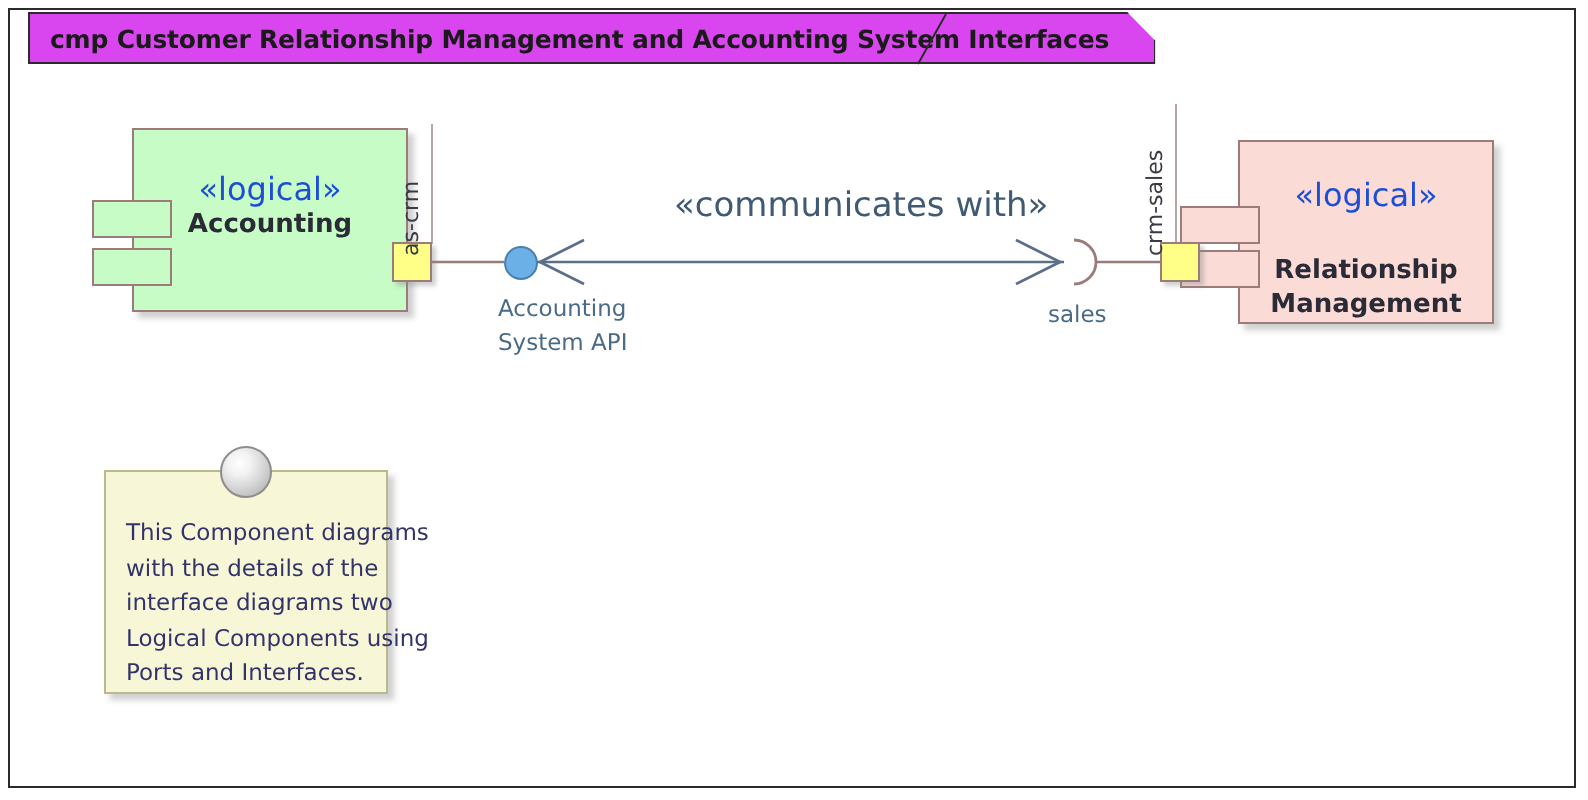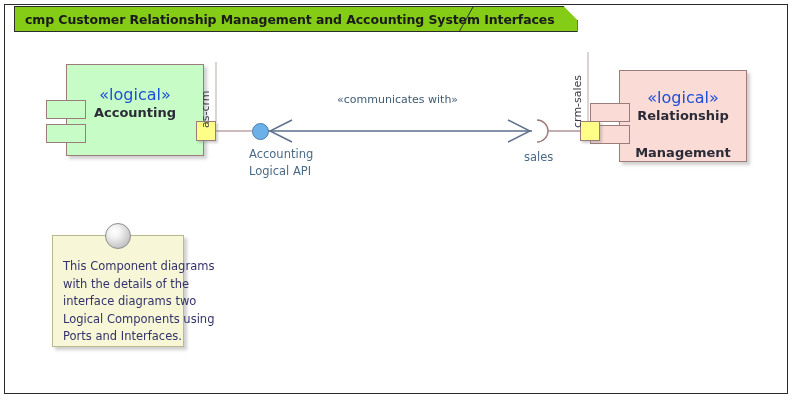--- a/index.html
+++ b/index.html
@@ -28,21 +28,21 @@
     box-sizing: border-box;
     background: #ffffff;
   }
   
   .frame-header {
     position: absolute;
     left: 14px;
     top: 6px;
     height: 26px;
     box-sizing: border-box;
-    background: #84cc16;
+    background: #d946ef;
     border: 1px solid #2b2b2b;
     border-left: 1px solid #2b2b2b;
     -webkit-clip-path: polygon(0 0, calc(100% - 14px) 0, 100% 55%, 100% 100%, 0 100%);
     clip-path: polygon(0 0, calc(100% - 14px) 0, 100% 55%, 100% 100%, 0 100%);
     padding: 0 22px 0 10px;
     display: flex;
     align-items: center;
   }
   .frame-header-label {
     font-size: 12.5px;
@@ -124,21 +124,21 @@
   }
   .iface-label {
     position: absolute;
     font-size: 11.5px;
     color: #4a6a86;
     line-height: 16px;
     white-space: nowrap;
   }
   .conn-label {
     position: absolute;
-    font-size: 11px;
+    font-size: 17px;
     color: #3f5a72;
     white-space: nowrap;
   }
   
   .note {
     position: absolute;
     box-sizing: border-box;
     background: #f7f6d7;
     border: 1px solid #b9b98d;
     box-shadow: 3px 3px 3px rgba(140,140,140,0.42);
@@ -200,39 +200,39 @@
   </div>
 
   <div class="comp-tab green" style="left:46px; top:100px; width:40px; height:19px;"></div>
   <div class="comp-tab green" style="left:46px; top:124px; width:40px; height:19px;"></div>
 
   <div class="port" style="left:196px; top:121px;"></div>
   <div class="port-label" style="left:212px; top:115px;">as-crm</div>
 
   <div class="iface-ball" style="left:252px; top:123px;"></div>
   <div class="iface-label" style="left:249px; top:146px;">Accounting</div>
-  <div class="iface-label" style="left:249px; top:163px;">Logical API</div>
+  <div class="iface-label" style="left:249px; top:163px;">System API</div>
 
   <div class="conn-label" style="left:337px; top:93px;">«communicates with»</div>
 
   <div class="iface-label" style="left:524px; top:149px;">sales</div>
 
   <div class="component pink" style="left:619px; top:70px; width:128px; height:92px;">
     <div class="component-text stereotype" style="top:17px;">«logical»</div>
-    <div class="component-text comp-name" style="top:35px;">Relationship</div>
+    <div class="component-text comp-name" style="top:55px;">Relationship</div>
     <div class="component-text comp-name" style="top:72px;">Management</div>
   </div>
 
   <div class="comp-tab pink" style="left:590px; top:103px; width:40px; height:19px;"></div>
   <div class="comp-tab pink" style="left:590px; top:125px; width:40px; height:19px;"></div>
 
   <div class="port" style="left:580px; top:121px;"></div>
   <div class="port-label" style="left:584px; top:115px;">crm-sales</div>
 
-  <div class="note" style="left:52px; top:235px; width:132px; height:112px;">
+  <div class="note" style="left:52px; top:235px; width:142px; height:112px;">
     <div class="note-pin"></div>
     <div class="note-body">
       <span class="note-line">This Component diagrams</span>
       <span class="note-line">with the details of the</span>
       <span class="note-line">interface diagrams two</span>
       <span class="note-line">Logical Components using</span>
       <span class="note-line">Ports and Interfaces.</span>
     </div>
   </div>
 

